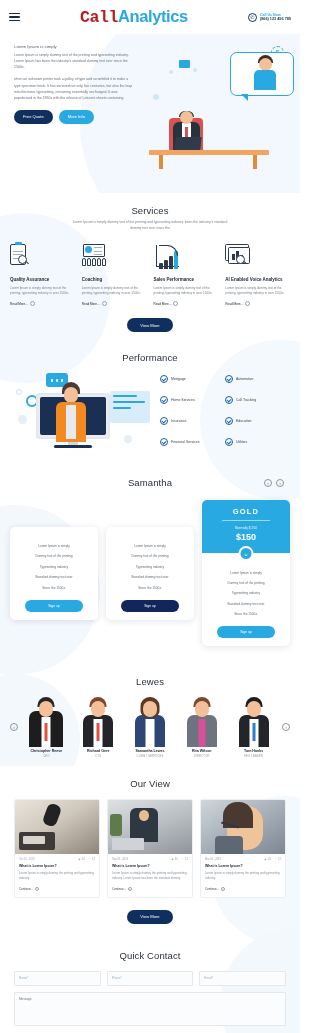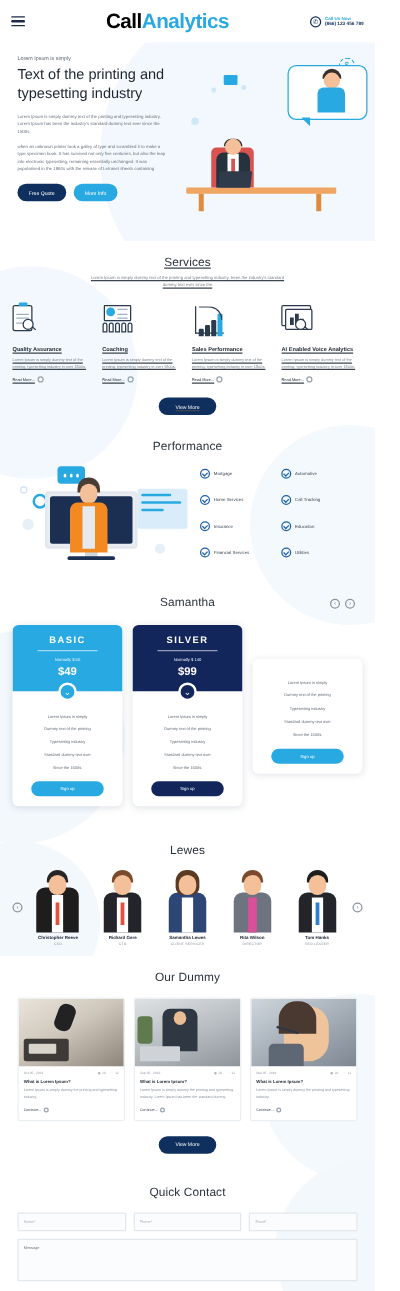--- a/index.html
+++ b/index.html
@@ -11,21 +11,21 @@
     width:300px;
     overflow-x:hidden;
   }
   .page { width:300px; position:relative; }
 
   
   .header { height:34px; display:flex; align-items:center; justify-content:space-between; padding:0 9px; position:relative; z-index:6;}
   .burger { width:11px; display:flex; flex-direction:column; gap:2px; cursor:pointer;}
   .burger i { display:block; height:1.5px; background:#1d2a44; border-radius:1px;}
   .logo { font-size:16.5px; font-weight:bold; letter-spacing:-0.4px; white-space:nowrap;}
-  .logo .c1{color:#000000;}
+  .logo .c1{color:#b91c1c;font-family:Liberation Mono, monospace;}
   .logo .c2{color:#29a9e1;}
   .callnow { display:flex; align-items:center; gap:3px;}
   .callnow .ph { width:9px;height:9px;border-radius:50%;border:1.2px solid #12305e;display:flex;align-items:center;justify-content:center;font-size:5px;color:#12305e;}
   .callnow .txt { line-height:1.15;}
   .callnow .t1 { font-size:3.6px; color:#29a9e1; font-weight:bold;}
   .callnow .t2 { font-size:3.8px; color:#12305e; font-weight:bold;}
 
   
   .hero { position:relative; display:flex; padding:10px 0 24px 0; overflow:hidden;}
   .hero-bg { position:absolute; right:-40px; top:-40px; width:260px; height:260px; border-radius:50%; background:#f2f8fd; z-index:0;}
@@ -52,21 +52,21 @@
   .bubble:after { content:""; position:absolute; left:10px; bottom:-6px; width:0;height:0;border-left:7px solid transparent;border-right:0 solid transparent;border-top:7px solid #29a9e1;}
   .agent-head { position:absolute; right:28px; top:14px; width:13px;height:13px;border-radius:50%;background:#f3c09a; z-index:3;}
   .agent-hair { position:absolute; right:27px; top:11px; width:15px;height:8px;border-radius:8px 8px 0 0;background:#3a2f2a; z-index:3;}
   .agent-body { position:absolute; right:24px; top:26px; width:22px;height:20px;background:#29a9e1;border-radius:5px 5px 0 0; z-index:3;}
   .dollar { position:absolute; right:16px; top:2px; width:13px;height:13px;border-radius:50%;border:1.1px dashed #29a9e1; color:#29a9e1; font-size:7px; display:flex;align-items:center;justify-content:center;}
   .dot-s { position:absolute; border-radius:50%; background:#cfe7f7;}
   .env { position:absolute; left:44px; top:16px; width:11px;height:8px;background:#29a9e1;border-radius:1px;}
   .line-w { position:absolute; height:1.6px; background:#dce9f4; border-radius:2px;}
 
   
-  .sec { position:relative; padding:12px 10px;text-decoration:underline; }
+  .sec { position:relative; padding:12px 10px; }
   .sec-title { text-align:center; font-size:9.5px; color:#2a323c; font-weight:normal; letter-spacing:0.1px;}
   .sec-sub { text-align:center; font-size:3.4px; color:#7b848e; line-height:1.7; margin-top:4px; max-width:160px; margin-left:auto; margin-right:auto;}
 
   
   .services-wrap{ position:relative; background:#fff; padding-bottom:8px;}
   .svc-blob { position:absolute; left:-60px; top:20px; width:170px;height:170px;border-radius:50%;background:#f2f8fd; z-index:0;}
   .svc-grid { display:flex; gap:7px; margin-top:12px; position:relative; z-index:2;}
   .svc { flex:1; }
   .svc-ic { height:27px; margin-bottom:6px; position:relative;}
   .svc-h { font-size:4.5px; color:#1b2430; font-weight:bold; margin-bottom:4px;}
@@ -198,21 +198,20 @@
         <div class="t1">Call Us Now</div>
         <div class="t2">(866) 123 456 789</div>
       </div>
     </div>
   </div>
 
   <div class="hero">
     <div class="hero-bg"></div>
     <div class="hero-left">
       <div class="eyebrow">Lorem Ipsum is simply</div>
-      <h1 class="hero-h1">Text of the printing and typesetting industry</h1>
       <p class="hero-p">Lorem Ipsum is simply dummy text of the printing and typesetting industry. Lorem Ipsum has been the industry's standard dummy text ever since the 1500s,</p>
       <p class="hero-p">when an unknown printer took a galley of type and scrambled it to make a type specimen book. It has survived not only five centuries, but also the leap into electronic typesetting, remaining essentially unchanged. It was popularised in the 1960s with the release of Letraset sheets containing</p>
       <div class="hero-btns">
         <button class="btn btn-dark">Free Quote</button>
         <button class="btn btn-blue">More Info</button>
       </div>
     </div>
     <div class="hero-right">
       <div class="dollar">$</div>
       <div class="dot-s" style="left:34px;top:26px;width:4px;height:4px;"></div>
@@ -400,56 +399,49 @@
     <div class="pr-head">
       <div class="sec-title">Samantha</div>
       <div class="pr-arrows">
         <div class="arr">‹</div>
         <div class="arr">›</div>
       </div>
     </div>
     <div class="pr-grid">
 
       <div class="pcard">
-        <div class="ptop blue">
-          <div class="ptitle">BASIC</div>
-          <div class="prule"></div>
-          <div class="pnorm">Normally $ 60</div>
-          <div class="pprice">$49</div>
-          <div class="pchev blue">⌄</div>
-        </div>
         <ul class="pfeat">
           <li>Lorem Ipsum is simply</li>
           <li>Dummy text of the printing</li>
           <li>Typesetting industry</li>
           <li>Standard dummy text over</li>
           <li>Since the 1500s.</li>
         </ul>
         <button class="psign blue">Sign up</button>
       </div>
 
       <div class="pcard mid">
-        <div class="ptop navy">
-          <div class="ptitle">SILVER</div>
-          <div class="prule"></div>
-          <div class="pnorm">Normally $ 140</div>
-          <div class="pprice">$99</div>
-          <div class="pchev navy">⌄</div>
-        </div>
         <ul class="pfeat">
           <li>Lorem Ipsum is simply</li>
           <li>Dummy text of the printing</li>
           <li>Typesetting industry</li>
           <li>Standard dummy text over</li>
           <li>Since the 1500s.</li>
         </ul>
         <button class="psign navy">Sign up</button>
       </div>
 
       <div class="pcard">
+        <div class="ptop blue">
+          <div class="ptitle">GOLD</div>
+          <div class="prule"></div>
+          <div class="pnorm">Normally $ 250</div>
+          <div class="pprice">$150</div>
+          <div class="pchev blue">⌄</div>
+        </div>
         <ul class="pfeat">
           <li>Lorem Ipsum is simply</li>
           <li>Dummy text of the printing</li>
           <li>Typesetting industry</li>
           <li>Standard dummy text over</li>
           <li>Since the 1500s.</li>
         </ul>
         <button class="psign blue">Sign up</button>
       </div>
 
@@ -521,21 +513,21 @@
           <div class="tm-role">SEO LEADER</div>
         </div>
 
       </div>
       <div class="arr">›</div>
     </div>
   </div>
 
   <div class="bl-wrap">
     <div class="bl-blob"></div>
-    <div class="sec-title" style="position:relative;z-index:2;">Our Dummy</div>
+    <div class="sec-title" style="position:relative;z-index:2;">Our View</div>
     <div class="bl-grid">
 
       <div class="bcard">
         <div class="bimg" style="background:linear-gradient(150deg,#e9e4dc 0%,#cfc7bb 45%,#8e857a 100%);">
           <div style="position:absolute;left:4px;bottom:4px;width:36px;height:18px;background:#3d3a37;border-radius:2px;"></div>
           <div style="position:absolute;left:30px;top:4px;width:14px;height:22px;background:#222;border-radius:6px;transform:rotate(20deg);"></div>
           <div style="position:absolute;left:8px;bottom:10px;width:22px;height:8px;background:#d8d3cb;border-radius:1px;"></div>
         </div>
         <div class="bmeta">
           <span>Oct 05 , 2019</span>

